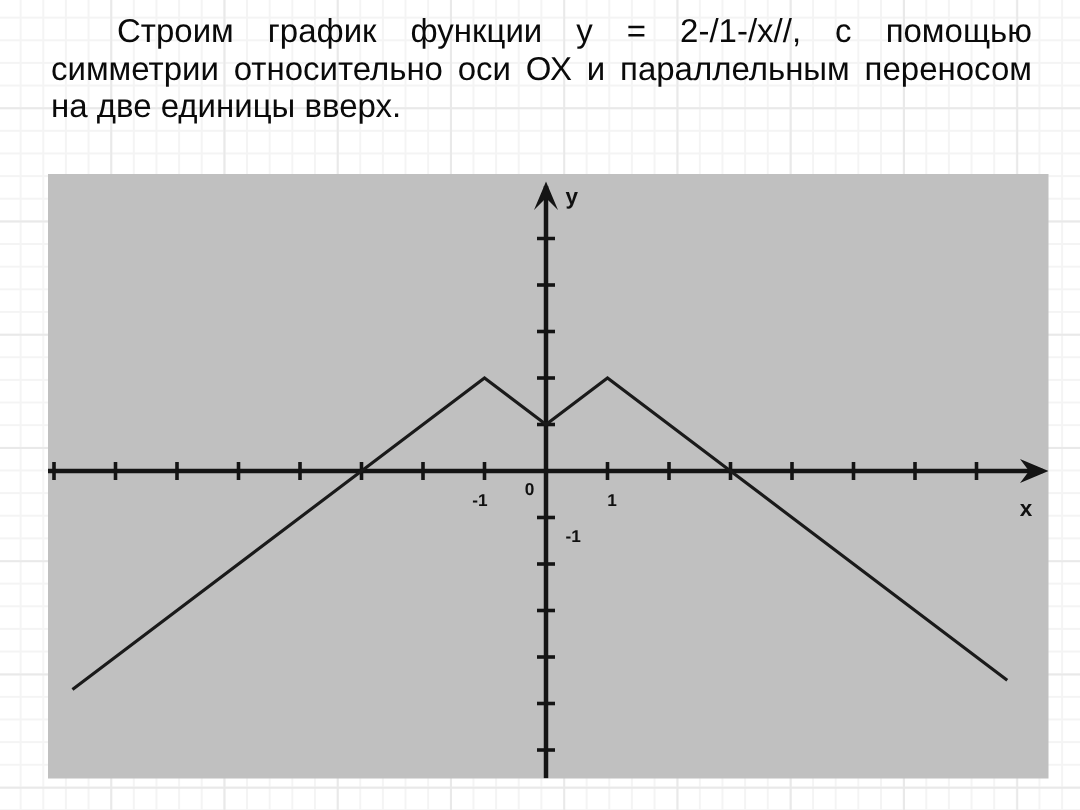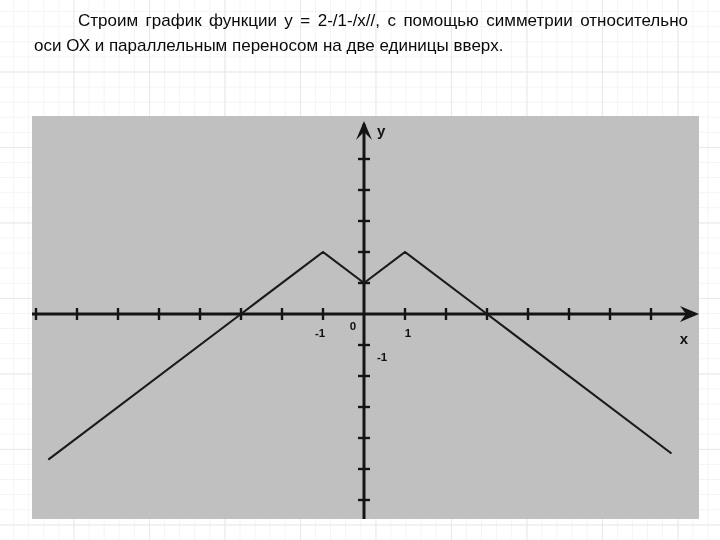--- a/index.html
+++ b/index.html
@@ -35,21 +35,21 @@
       15.1px 15.1px;
     background-position: -2px -4px, -2px -4px, -2px -4px, -2px -4px;
   }
 
   
   #caption {
     position: absolute;
     left: 34px;
     top: 8px;
     width: 654px;
-    font-size: 17px;
+    font-size: 22px;
     line-height: 25px;
     color: #0a0a0a;
     text-align: justify;
     text-indent: 44px;
     text-justify: inter-word;
     letter-spacing: 0px;
     white-space: pre-wrap;
   }
 
   

